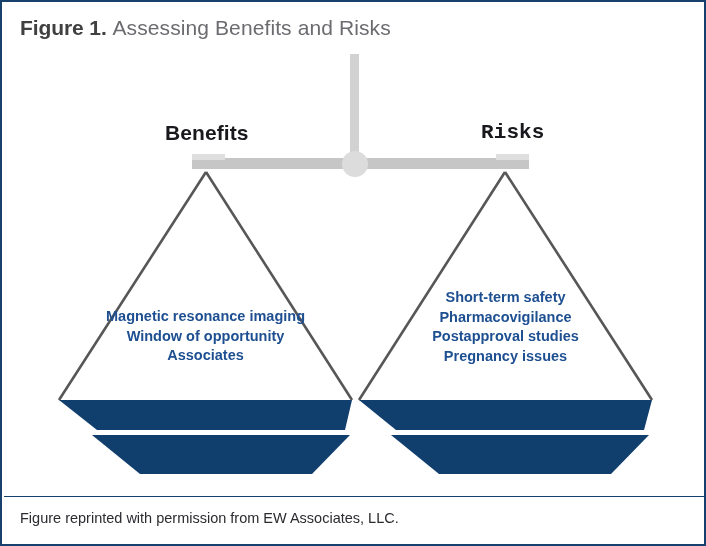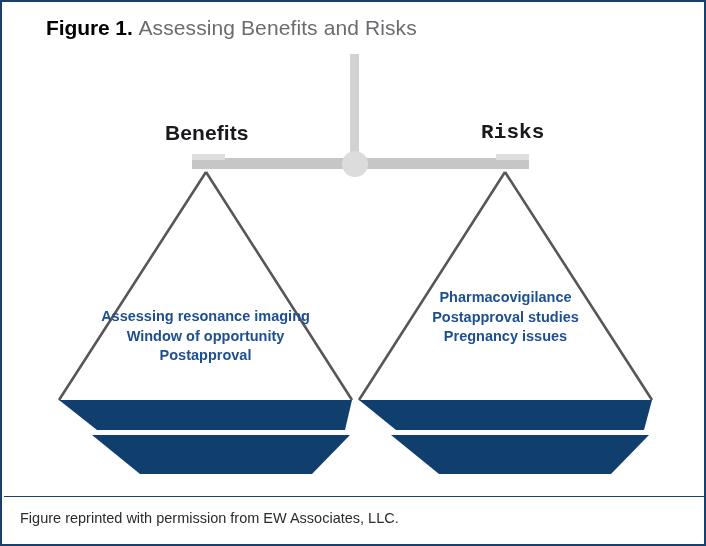--- a/index.html
+++ b/index.html
@@ -25,23 +25,22 @@
     position: absolute;
     left: 18px;
     top: 12px;
     font-size: 21px;
     line-height: 28px;
     white-space: nowrap;
     color: #6e6e72;
   }
   #figure-title .label {
     font-weight: bold;
-    color: #000000;
+    color: #404040;
     letter-spacing: -0.1px;
-    margin-left: 26px;
   }
   #figure-title .subject {
     font-weight: normal;
     color: #6b6b70;
     letter-spacing: 0.1px;
   }
 
   
   #scale-stage {
     position: absolute;
@@ -148,26 +147,27 @@
 
       <path d="M 503 170 L 357 398 M 503 170 L 650 398" fill="none" stroke="#575757" stroke-width="2.6" stroke-linejoin="miter"></path>
       <polygon points="357,398 650,398 642,428 394,428" fill="#103f6e"></polygon>
       <polygon points="389,433 647,433 609,472 437,472" fill="#103f6e"></polygon>
     </svg>
 
     <div class="pan-heading" id="heading-benefits">Benefits</div>
     <div class="pan-heading" id="heading-risks">Risks</div>
 
     <div class="pan-items" id="items-benefits">
-      <span class="line">Assessing resonance imaging</span>
+      <span class="line">Magnetic resonance imaging</span>
       <span class="line">Window of opportunity</span>
-      <span class="line">Postapproval</span>
+      <span class="line">Associates</span>
     </div>
 
     <div class="pan-items" id="items-risks">
+      <span class="line">Short-term safety</span>
       <span class="line">Pharmacovigilance</span>
       <span class="line">Postapproval studies</span>
       <span class="line">Pregnancy issues</span>
     </div>
   </div>
 
   <div id="footer-divider"></div>
   <div id="figure-credit">Figure reprinted with permission from EW Associates, LLC.</div>
 
 </div>

